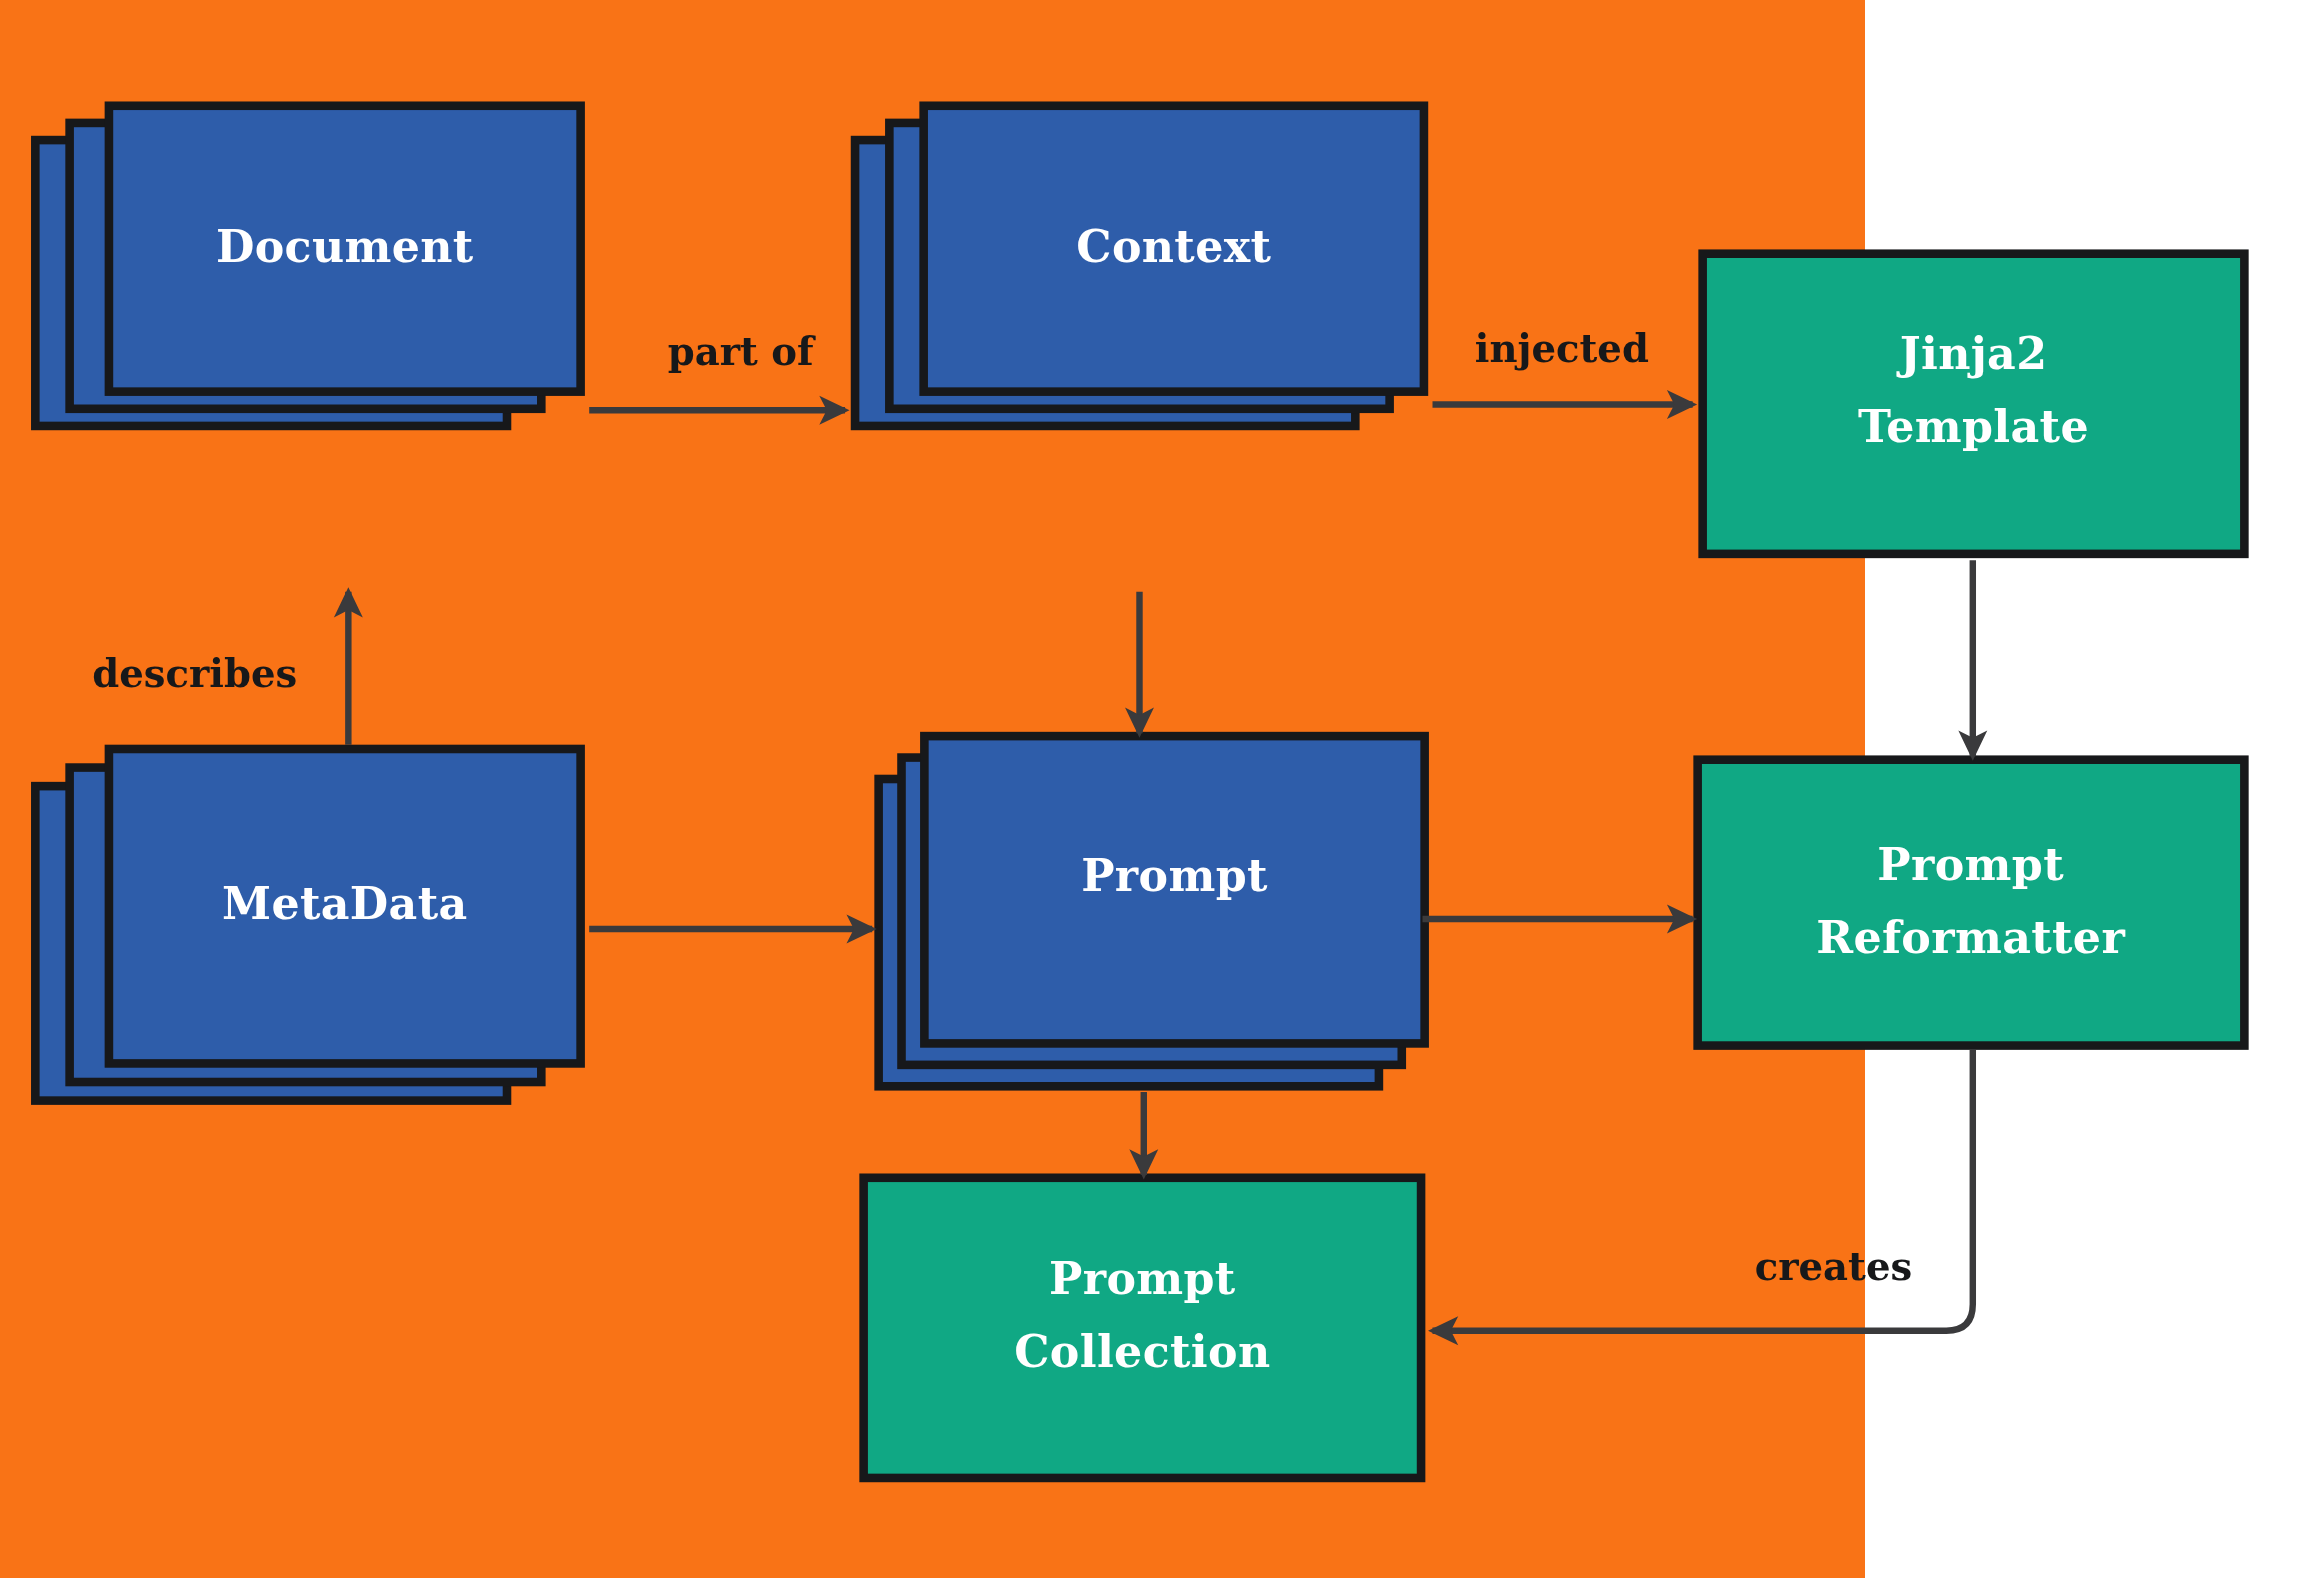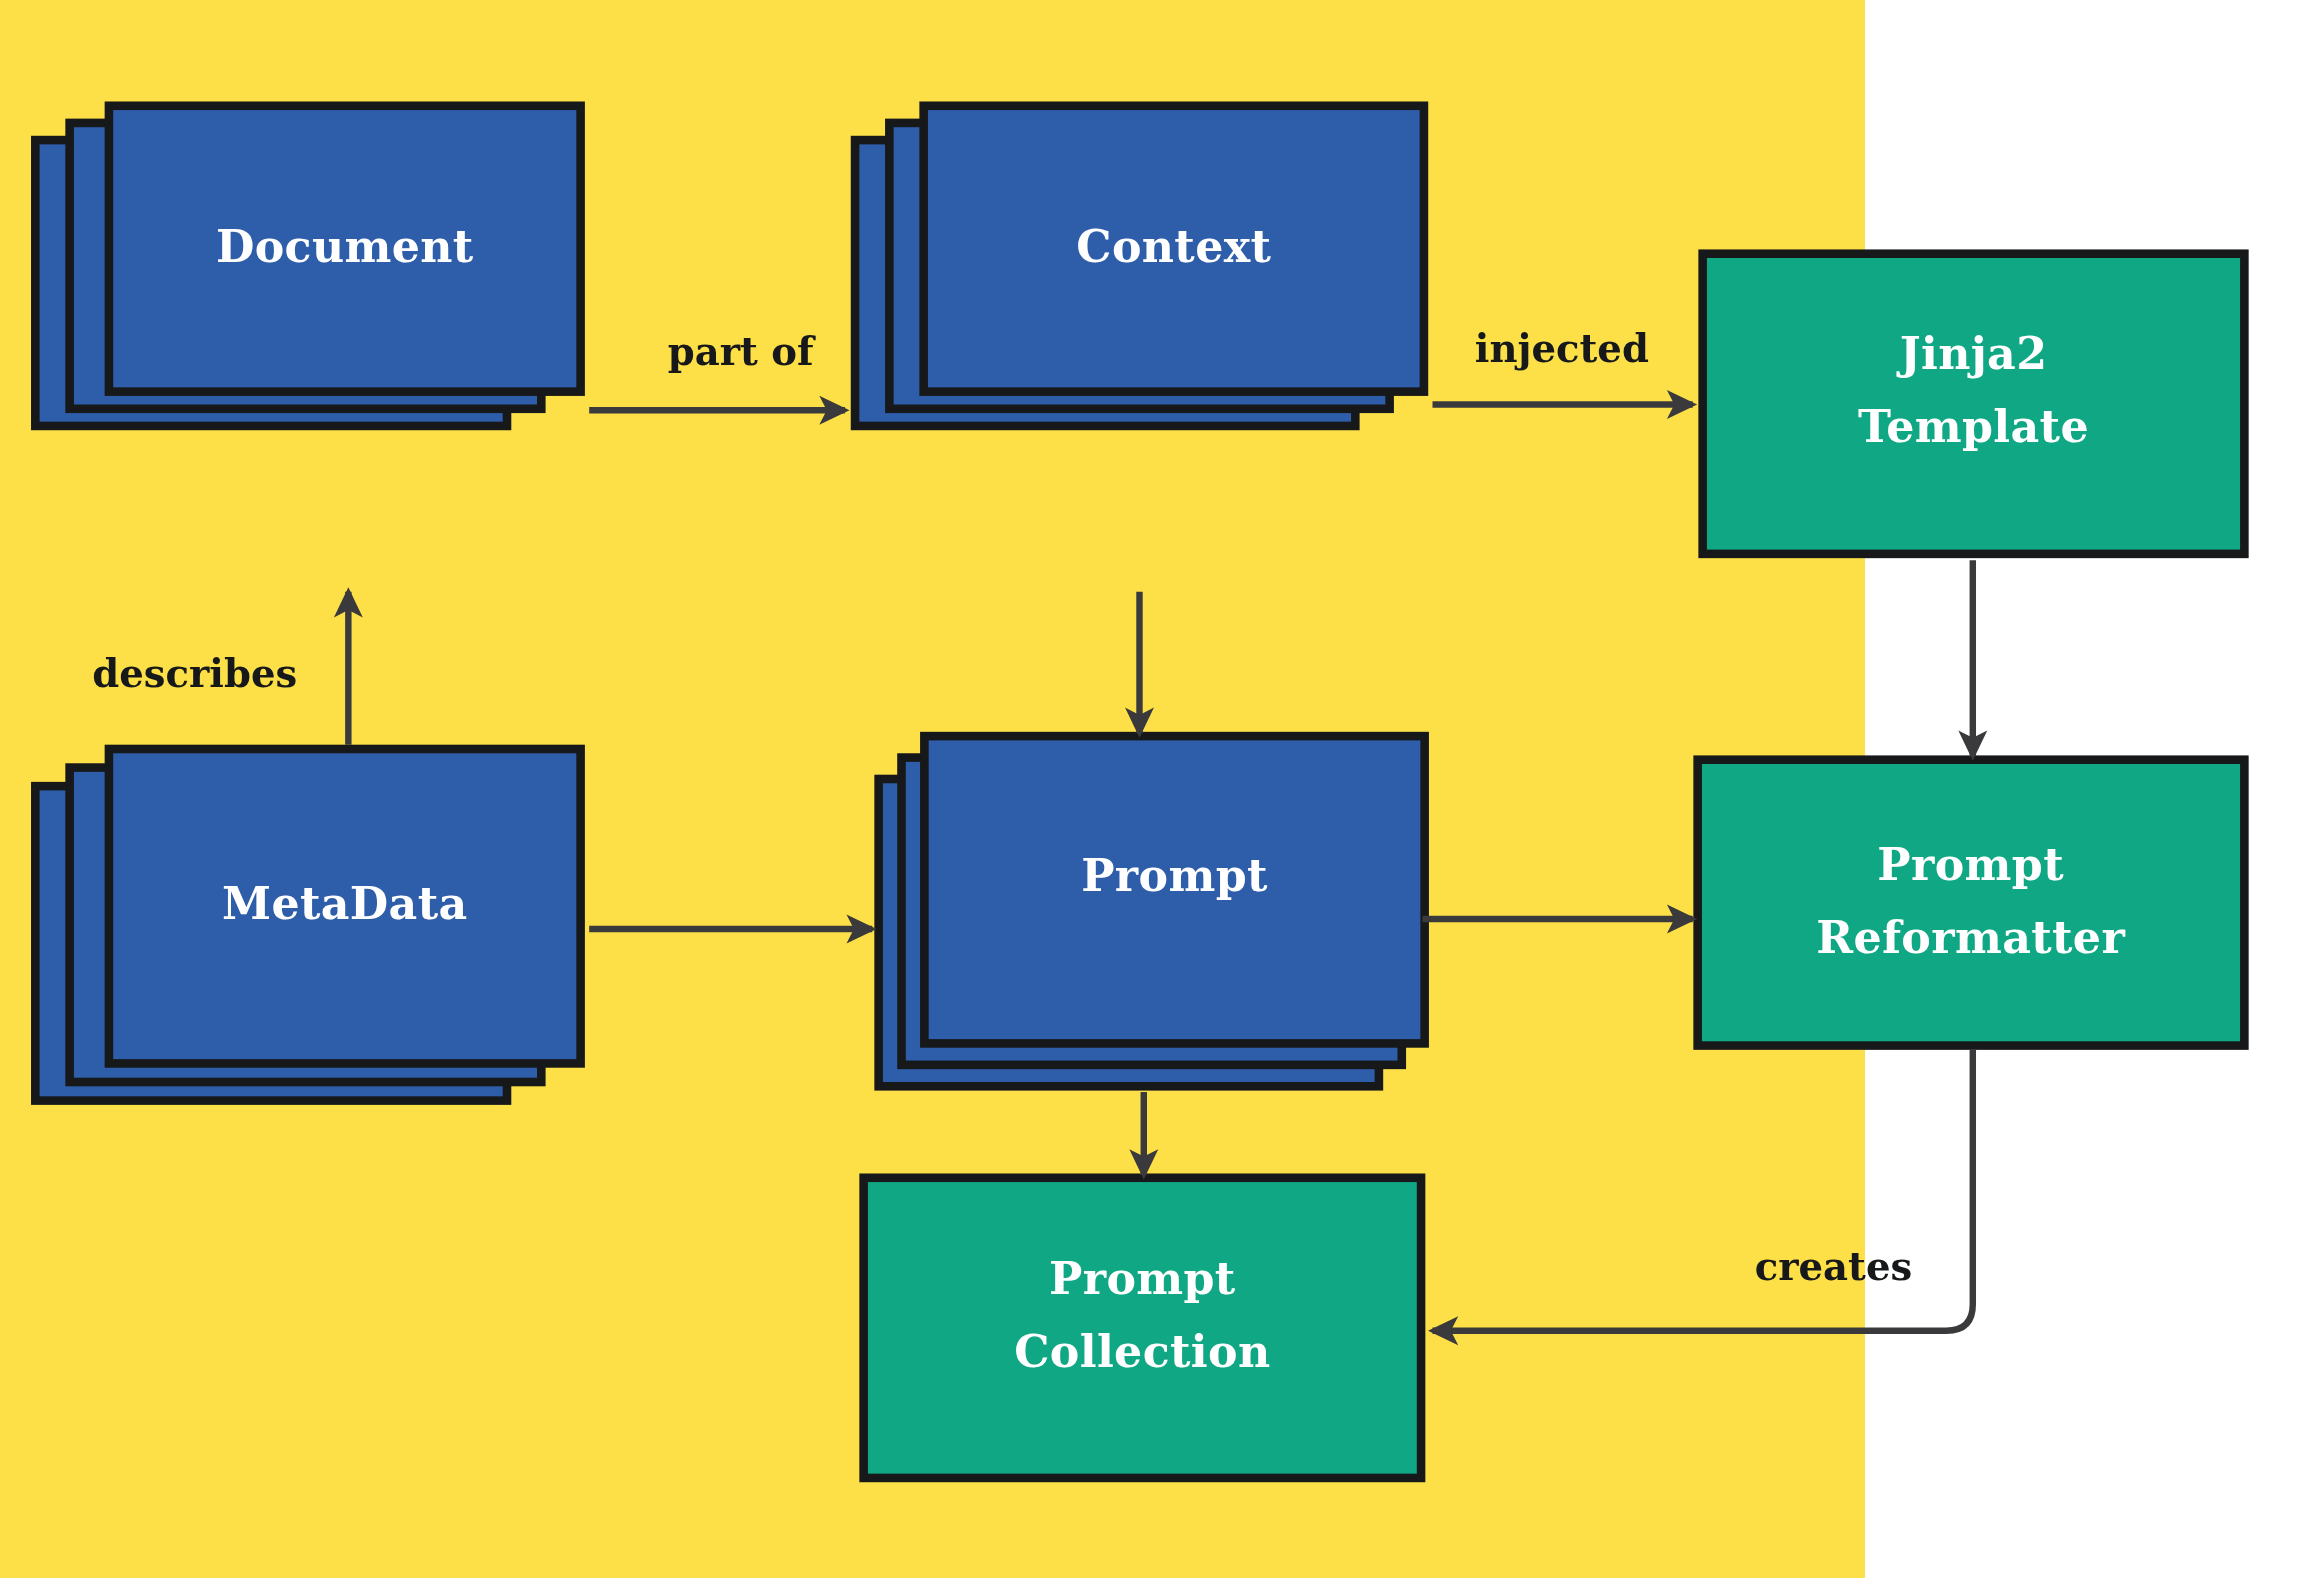--- a/index.html
+++ b/index.html
@@ -11,21 +11,21 @@
   body {
     width: 2319px;
     height: 1578px;
     overflow: hidden;
     font-family: "DejaVu Serif", "Liberation Serif", serif;
   }
   #diagram-root {
     position: relative;
     width: 1865px;
     height: 1578px;
-    background: #fde047;
+    background: #f97316;
   }
   svg.diagram-canvas {
     position: absolute;
     inset: 0;
     width: 2319px;
     height: 1578px;
     display: block;
   }
   .node-label {
     font-family: "DejaVu Serif", "Liberation Serif", serif;

